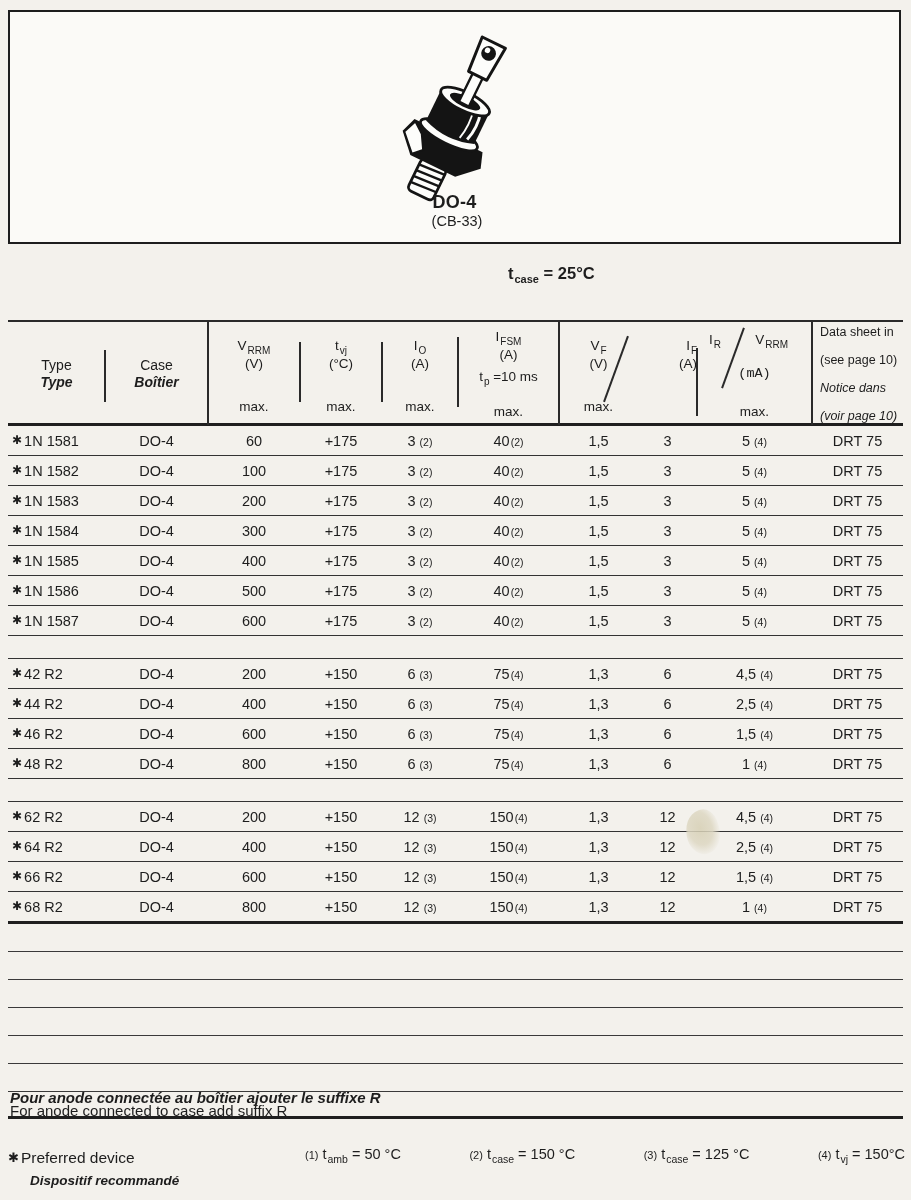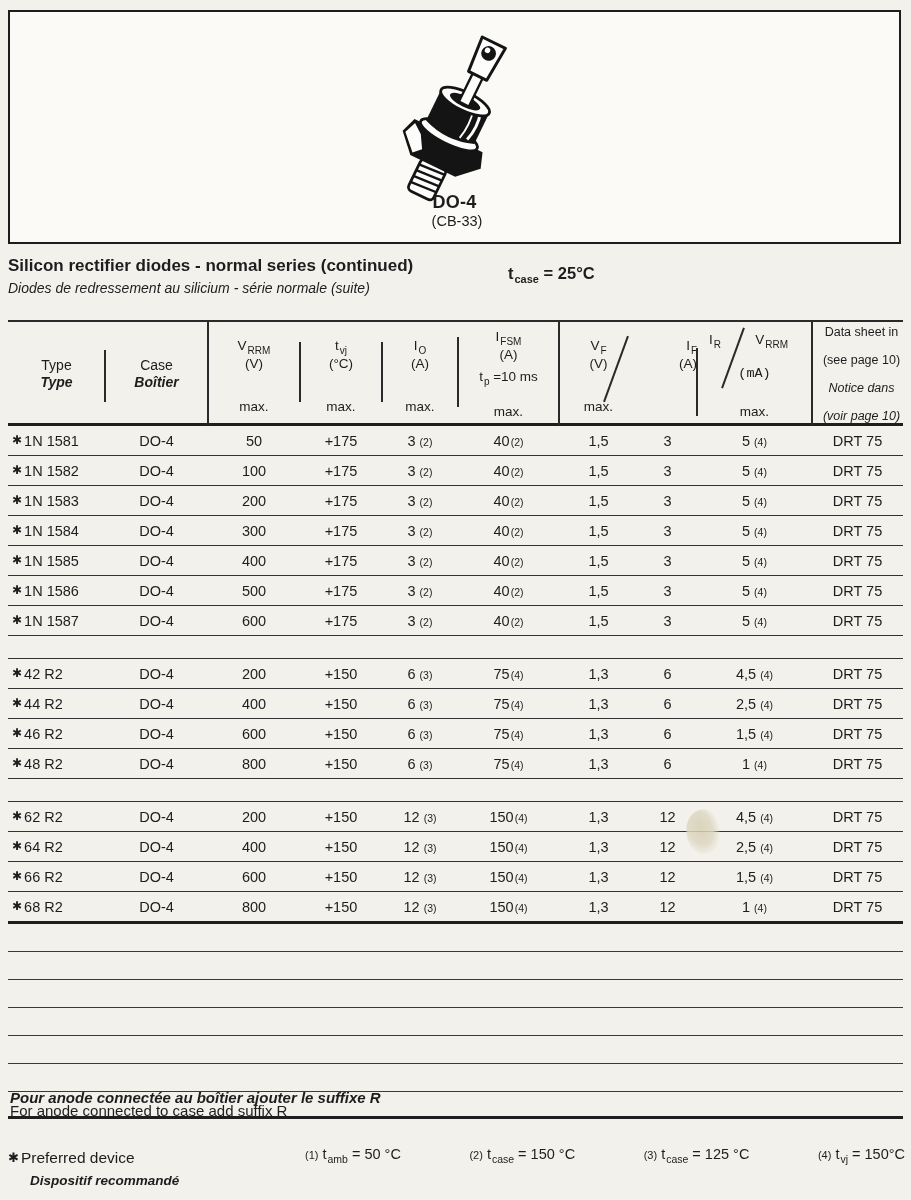--- a/index.html
+++ b/index.html
@@ -42,21 +42,21 @@
   .h-std { padding-top:15px; }
   .hmax { margin-top:auto; margin-bottom:10px; }
   .h-ifsm { padding-top:6px; }
   .h-ifsm .hmax { margin-bottom:5px; }
   .h-ifsm .cond { margin-top:5px; }
   .h-if { padding-top:15px; justify-content:flex-start;align-items:flex-end; }
   .h-ir { padding-top:9px; }
   .h-ir .l1 { display:flex; justify-content:space-between; padding:0 24px 0 12px; }
   .h-ir .mA { margin-top:16px;font-family:Liberation Mono, monospace; }
   .h-ir .hmax { margin-bottom:5px; }
-  .h-sheet { justify-content:center; text-align:center; padding-left:8px;
+  .h-sheet { justify-content:center; text-align:left; padding-left:8px;
              font-size:12.5px; line-height:16px;gap:12px; }
   .h-sheet .fr { font-style:italic; }
 
   .vsep { position:absolute; width:2px; background:#2a2a2a; }
   .vs1 { left:96px;  top:28px; height:52px; }
   .vs2 { left:199px; top:0;    height:103px; }
   .vs3 { left:291px; top:20px; height:60px; }
   .vs4 { left:373px; top:20px; height:60px; }
   .vs5 { left:449px; top:15px; height:70px; }
   .vs6 { left:550px; top:0;    height:103px; }
@@ -126,24 +126,20 @@
 
         <path d="M61 4 L89 4 L86 44 L64 44 Z" fill="#fdfdfb" stroke="#141414" stroke-width="3.2" stroke-linejoin="round"></path>
         <circle cx="75" cy="17" r="8" fill="#141414"></circle>
         <circle cx="72.5" cy="14.5" r="3" fill="#fdfdfb"></circle>
       </g>
     </svg>
     <div class="pkg-label">DO-4</div>
     <div class="pkg-sublabel">(CB-33)</div>
   </div>
 
-  <div class="sec-title">
-    <div class="en">Silicon rectifier diodes - normal series (continued)</div>
-    <div class="fr">Diodes de redressement au silicium - série normale (suite)</div>
-  </div>
   <div class="case-temp"><span>t</span><span class="sb">case</span>
     <span>= 25°C</span>
   </div>
 
   <div class="dtable">
 
     <div class="thead grid10">
       <div class="hcell h-type">
         <div class="en">Type</div>
         <div class="fr">Type</div>
@@ -207,21 +203,21 @@
       <div class="vsep vs8"></div>
       <div class="hslash sl1"></div>
       <div class="hslash sl2"></div>
     </div>
 
     <div>
         <div class="tgroup">
           <div class="trow grid10">
             <div class="cell c-type"><span class="star">✱</span><span>1N 1581</span></div>
             <div class="cell c-case"><span class="val">DO-4</span></div>
-            <div class="cell c-vrrm"><span class="val">50</span></div>
+            <div class="cell c-vrrm"><span class="val">60</span></div>
             <div class="cell c-tvj"><span class="val">+175</span></div>
             <div class="cell c-io"><span class="val">3</span><span class="note">(2)</span></div>
             <div class="cell c-ifsm"><span class="val">40</span><span class="note">(2)</span></div>
             <div class="cell c-vf"><span class="val">1,5</span></div>
             <div class="cell c-if"><span class="val">3</span></div>
             <div class="cell c-ir"><span class="val">5</span><span class="note">(4)</span></div>
             <div class="cell c-sheet"><span class="val">DRT 75</span></div>
           </div>
           <div class="trow grid10">
             <div class="cell c-type"><span class="star">✱</span><span>1N 1582</span></div>

